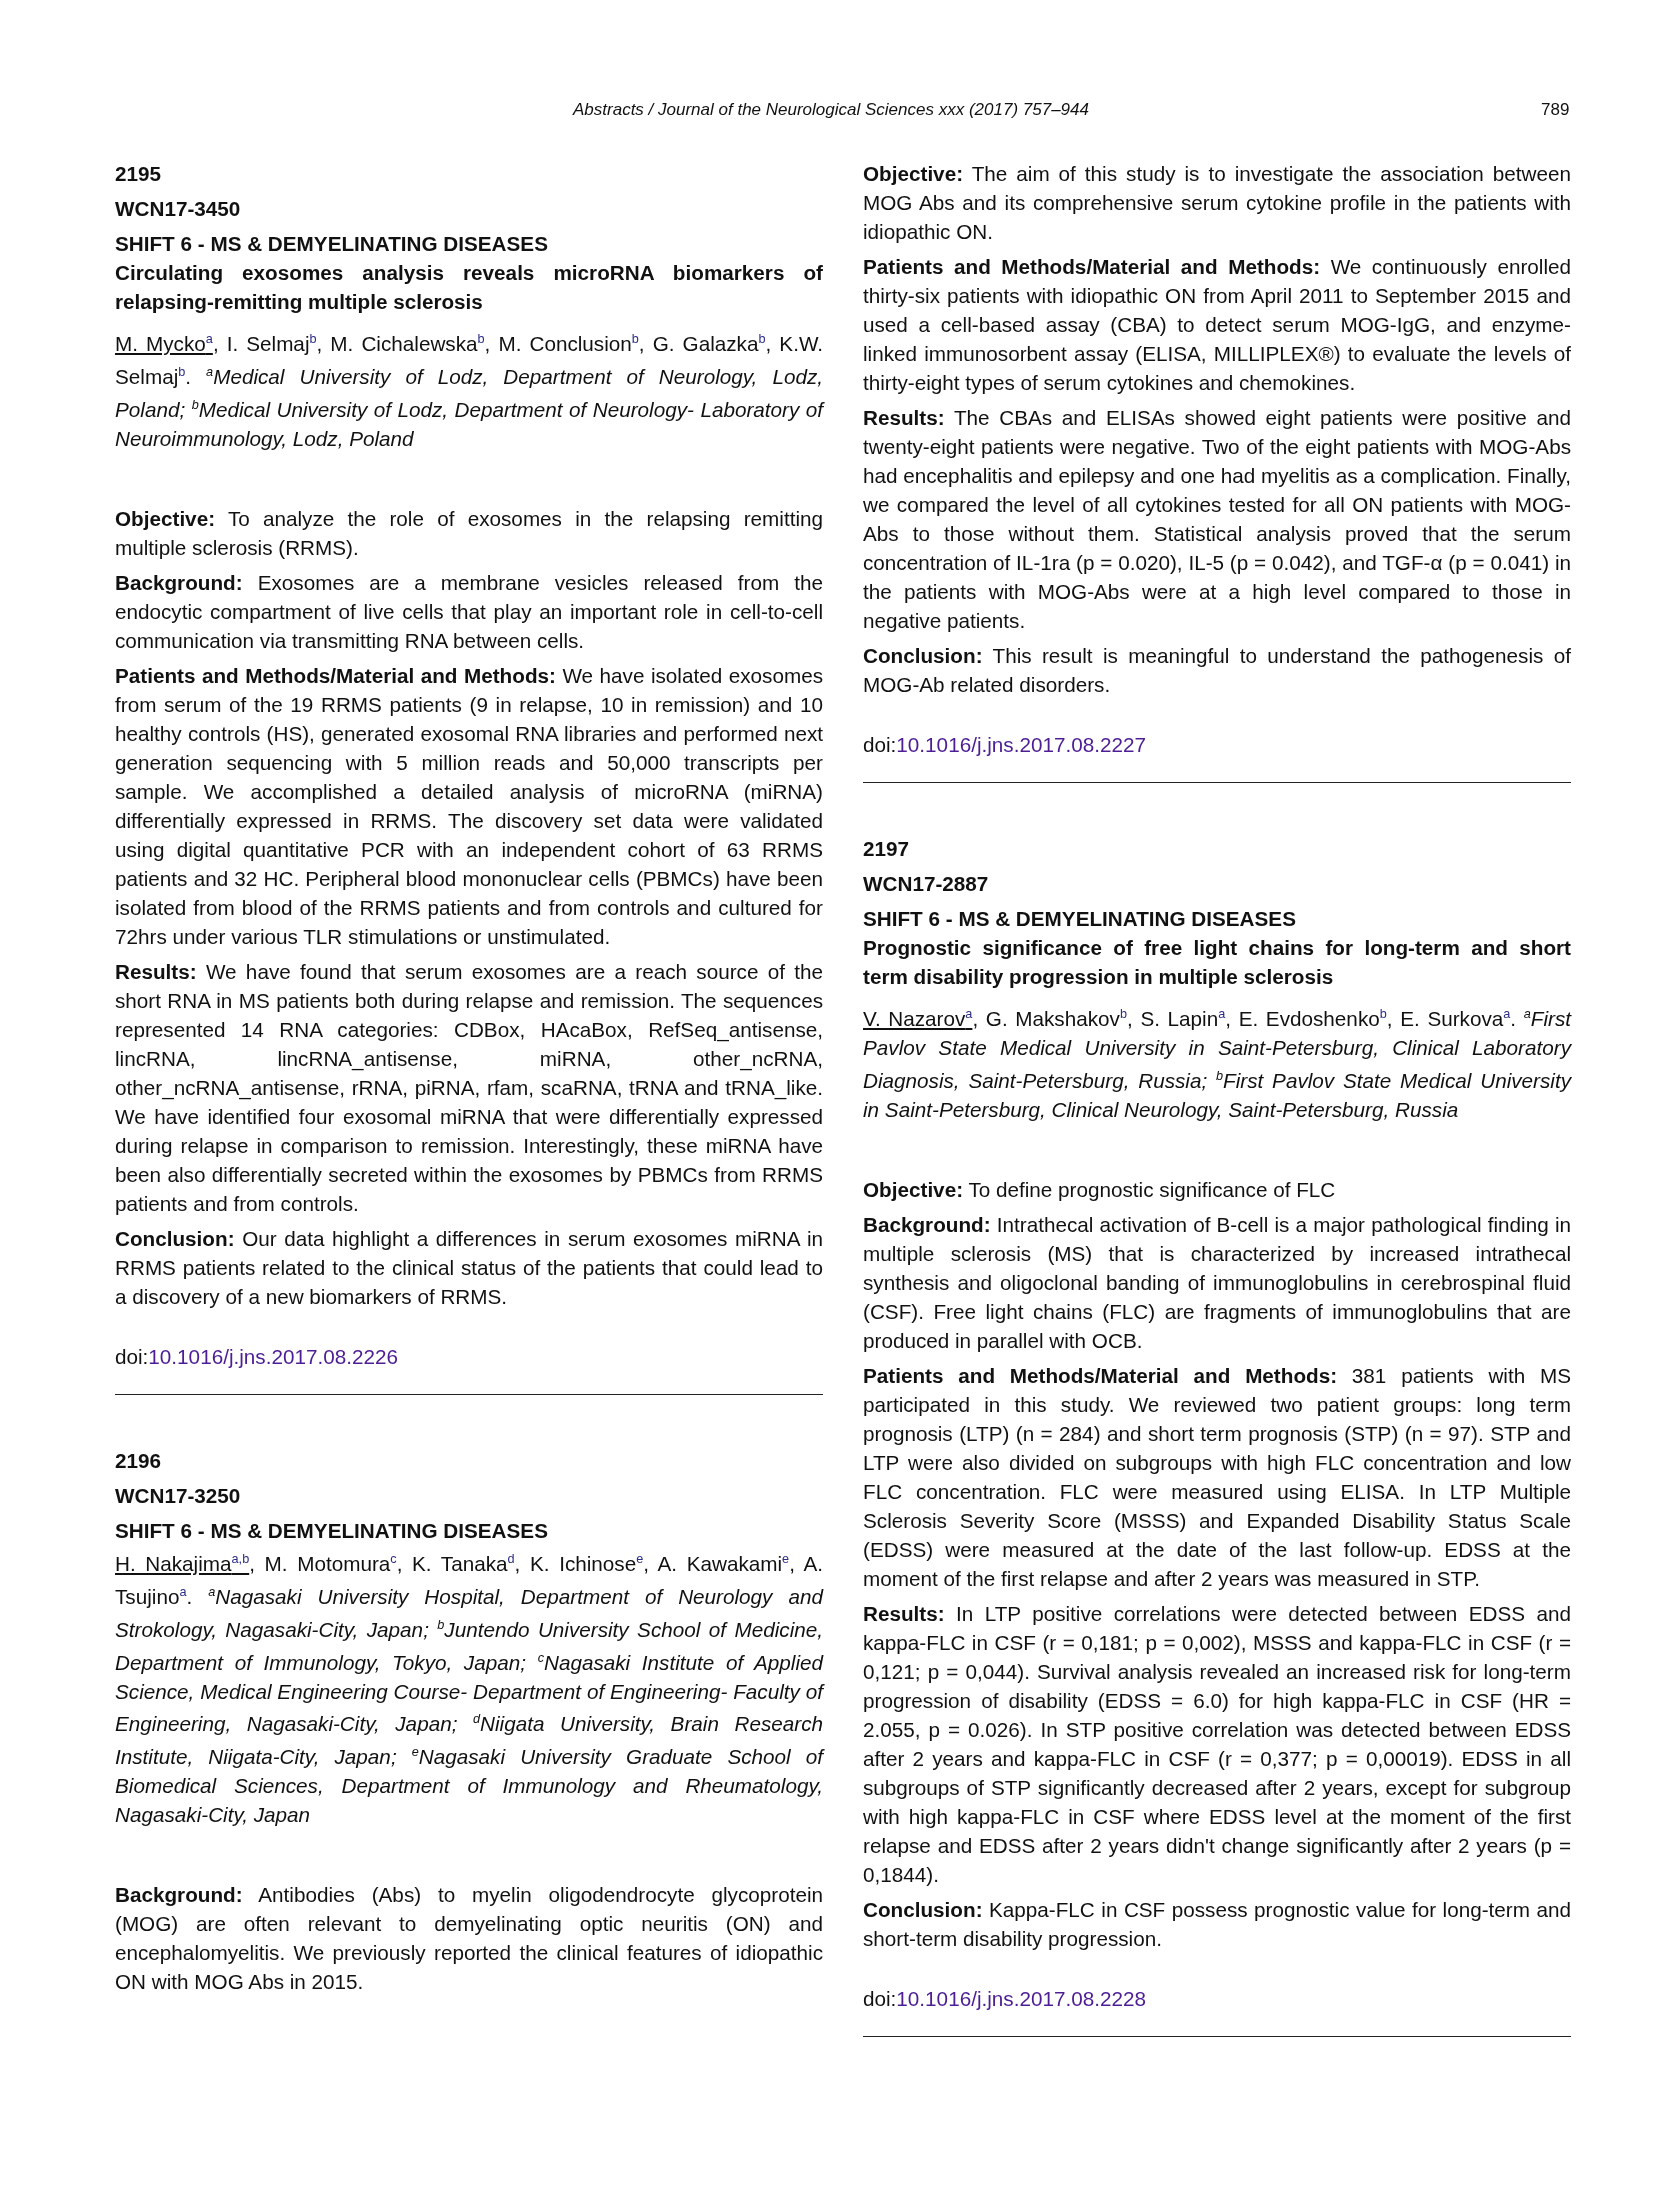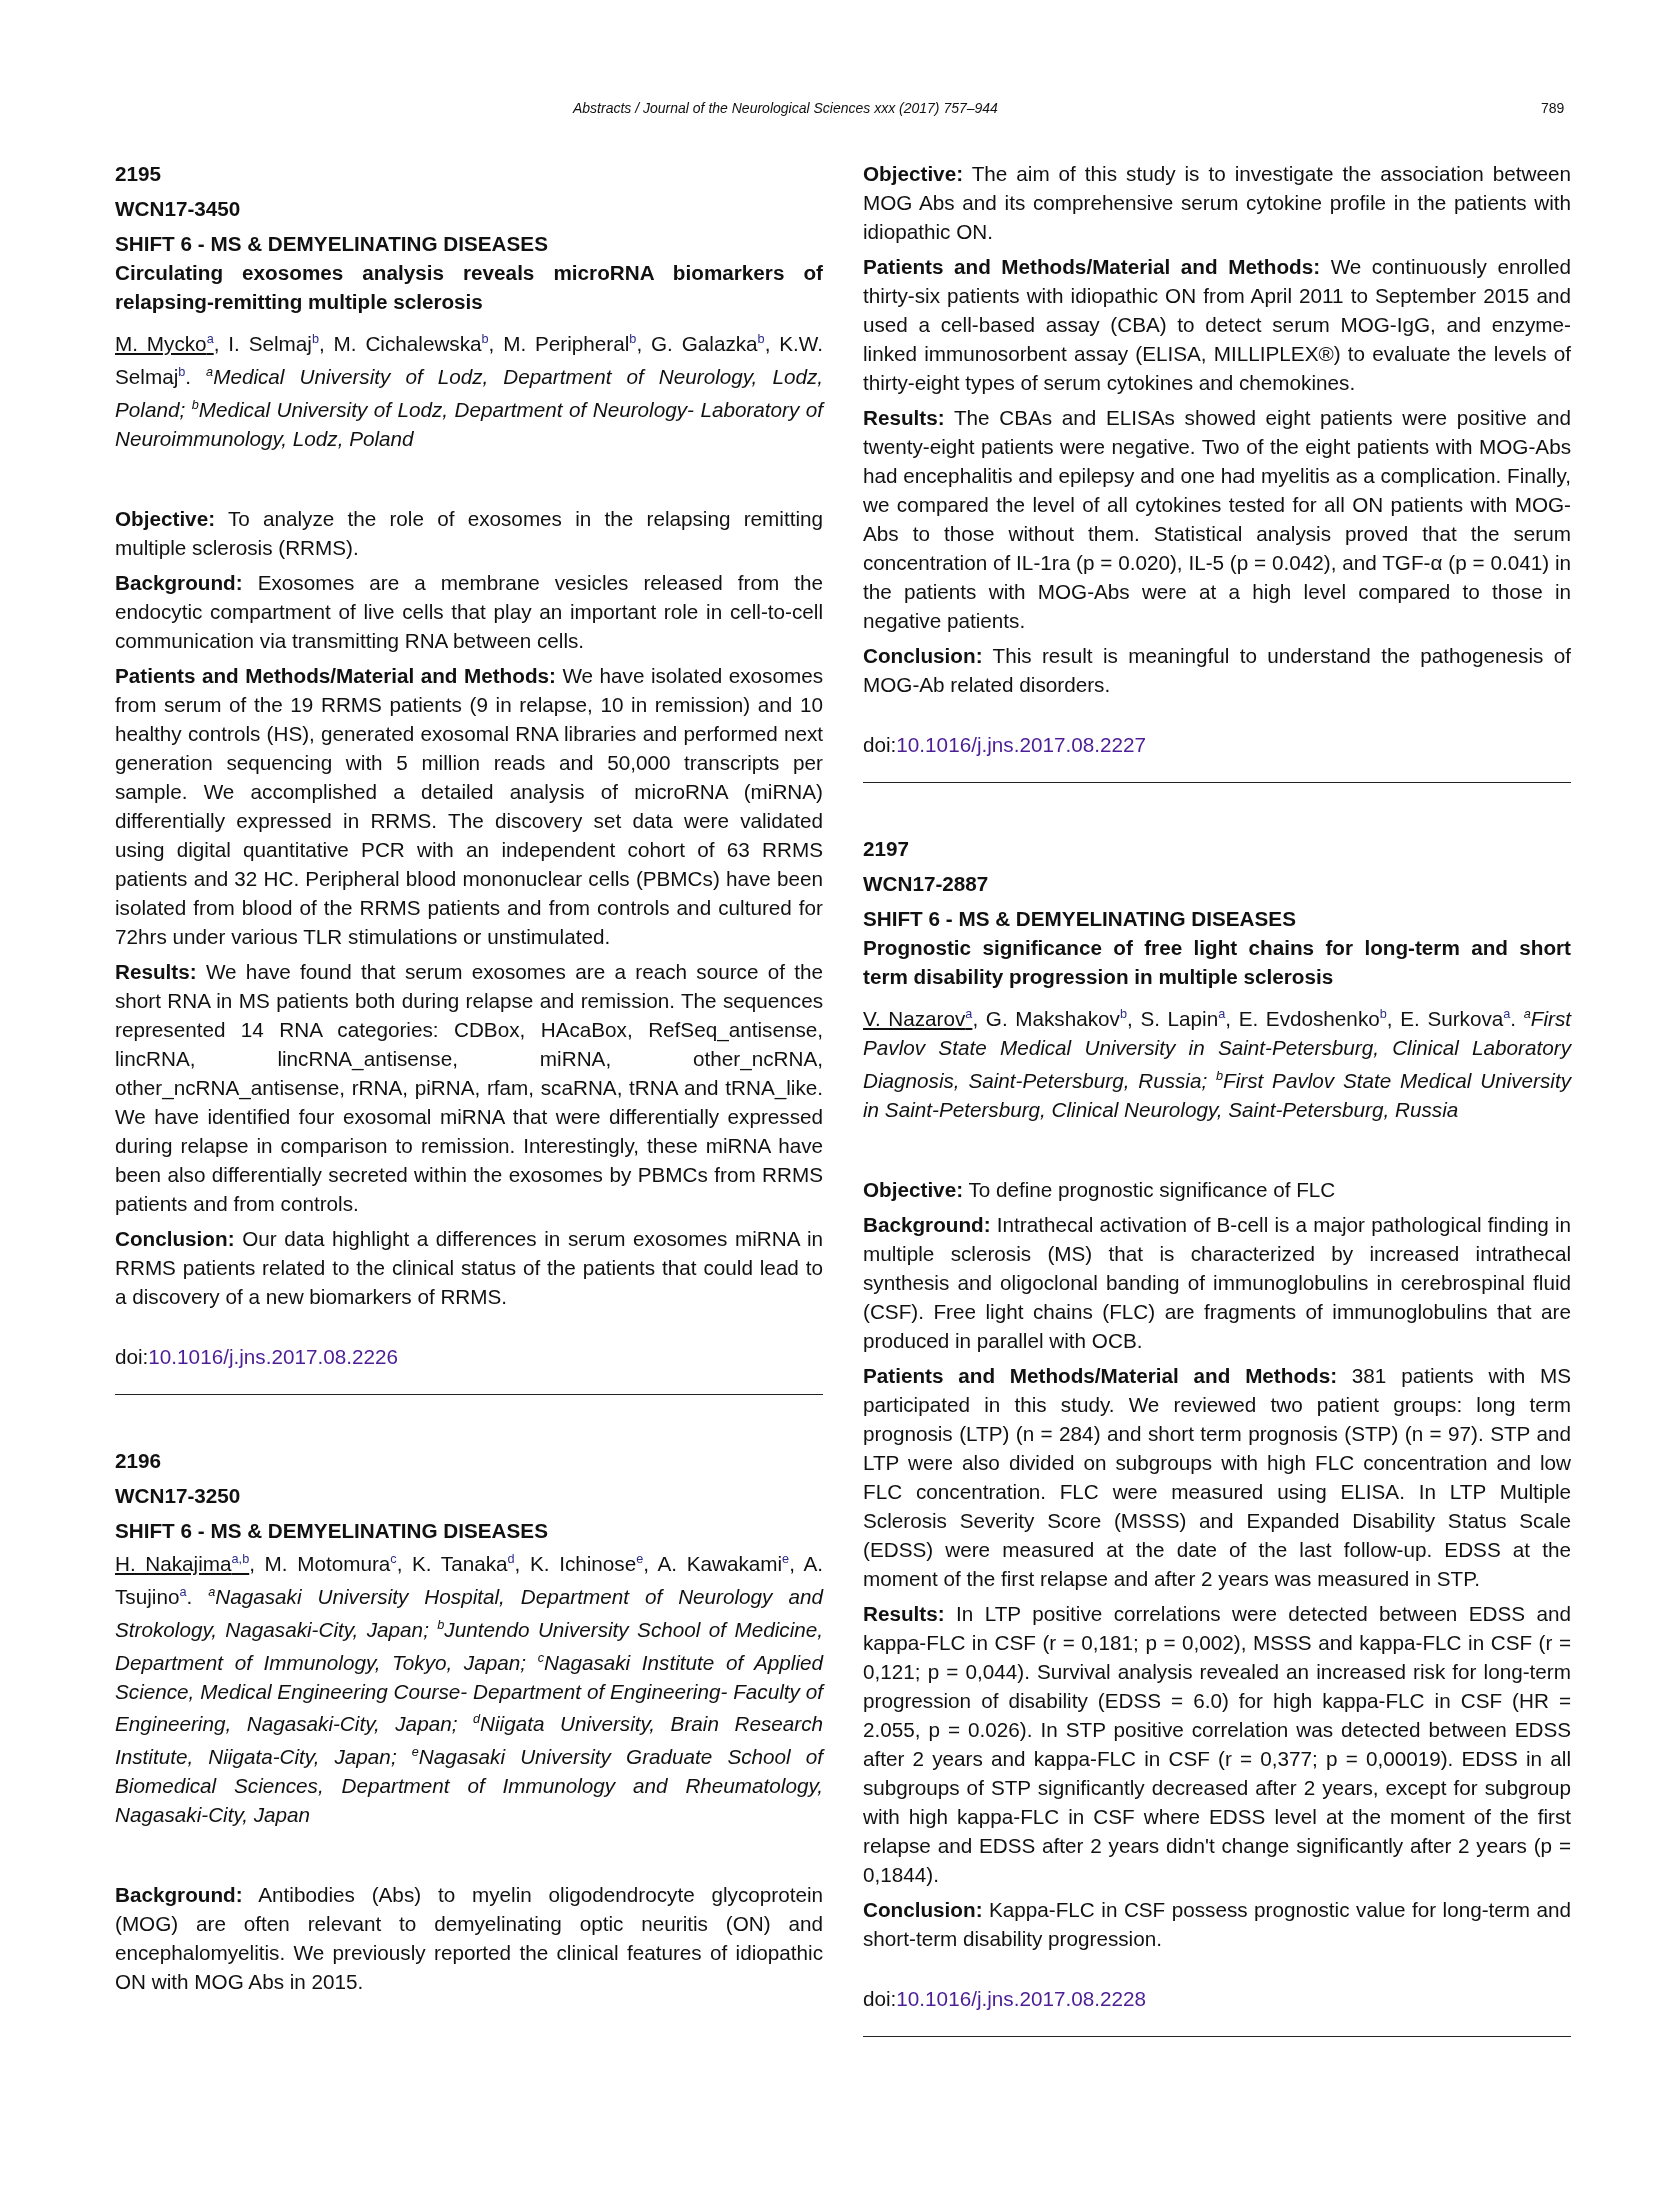--- a/index.html
+++ b/index.html
@@ -3,21 +3,21 @@
 <meta charset="utf-8">
 <style>
   html, body { margin: 0; padding: 0; background: #ffffff; }
   body {
     width: 1654px; height: 2205px; position: relative; overflow: hidden;
     font-family: "Liberation Sans", "DejaVu Sans", sans-serif;
     color: #111;
   }
   .running-head {
     position: absolute; top: 100px; left: 0; width: 1654px; height: 27px;
-    font-style: italic; font-size: 14px;
+    font-style: italic; font-size: 17px;
   }
   .running-head .jt { position: absolute; left: 573px; top: 0; }
   .running-head .pg { position: absolute; left: 1541px; top: 0; font-style: normal; }
 
   .col { position: absolute; top: 159px; width: 708px; }
   .col.left { left: 115px; }
   .col.right { left: 863px; }
 
   .abs { font-size: 20.7px; line-height: 29px; }
   .num, .code, .shift, .title { font-weight: bold; }
@@ -48,21 +48,21 @@
 
   <div class="abs">
     <div class="num">2195</div>
     <div class="code">WCN17-3450</div>
     <div class="shift">SHIFT 6 - MS &amp; DEMYELINATING DISEASES</div>
     <div class="title">Circulating exosomes analysis reveals microRNA biomarkers of relapsing-remitting multiple sclerosis</div>
     <div class="authors">
       <span class="presenter"><span>M. Mycko</span><sup>a</sup></span>,
       <span><span>I. Selmaj</span><sup>b</sup></span>,
       <span><span>M. Cichalewska</span><sup>b</sup></span>,
-      <span><span>M. Peripheral</span><sup>b</sup></span>,
+      <span><span>M. Conclusion</span><sup>b</sup></span>,
       <span><span>G. Galazka</span><sup>b</sup></span>,
       <span><span>K.W. Selmaj</span><sup>b</sup></span>.
       <span class="aff"><sup>a</sup><span>Medical University of Lodz, Department of Neurology, Lodz, Poland</span>;</span>
       <span class="aff"><sup>b</sup><span>Medical University of Lodz, Department of Neurology- Laboratory of Neuroimmunology, Lodz, Poland</span></span>
     </div>
     <p class="sec"><b>Objective:</b> <span>To analyze the role of exosomes in the relapsing remitting multiple sclerosis (RRMS).</span></p>
     <p class="sec"><b>Background:</b> <span>Exosomes are a membrane vesicles released from the endocytic compartment of live cells that play an important role in cell-to-cell communication via transmitting RNA between cells.</span></p>
     <p class="sec"><b>Patients and Methods/Material and Methods:</b> <span>We have isolated exosomes from serum of the 19 RRMS patients (9 in relapse, 10 in remission) and 10 healthy controls (HS), generated exosomal RNA libraries and performed next generation sequencing with 5 million reads and 50,000 transcripts per sample. We accomplished a detailed analysis of microRNA (miRNA) differentially expressed in RRMS. The discovery set data were validated using digital quantitative PCR with an independent cohort of 63 RRMS patients and 32 HC. Peripheral blood mononuclear cells (PBMCs) have been isolated from blood of the RRMS patients and from controls and cultured for 72hrs under various TLR stimulations or unstimulated.</span></p>
     <p class="sec"><b>Results:</b> <span>We have found that serum exosomes are a reach source of the short RNA in MS patients both during relapse and remission. The sequences represented 14 RNA categories: CDBox, HAcaBox, RefSeq_antisense, lincRNA, lincRNA_antisense, miRNA, other_ncRNA, other_ncRNA_antisense, rRNA, piRNA, rfam, scaRNA, tRNA and tRNA_like. We have identified four exosomal miRNA that were differentially expressed during relapse in comparison to remission. Interestingly, these miRNA have been also differentially secreted within the exosomes by PBMCs from RRMS patients and from controls.</span></p>
     <p class="sec"><b>Conclusion:</b> <span>Our data highlight a differences in serum exosomes miRNA in RRMS patients related to the clinical status of the patients that could lead to a discovery of a new biomarkers of RRMS.</span></p>

